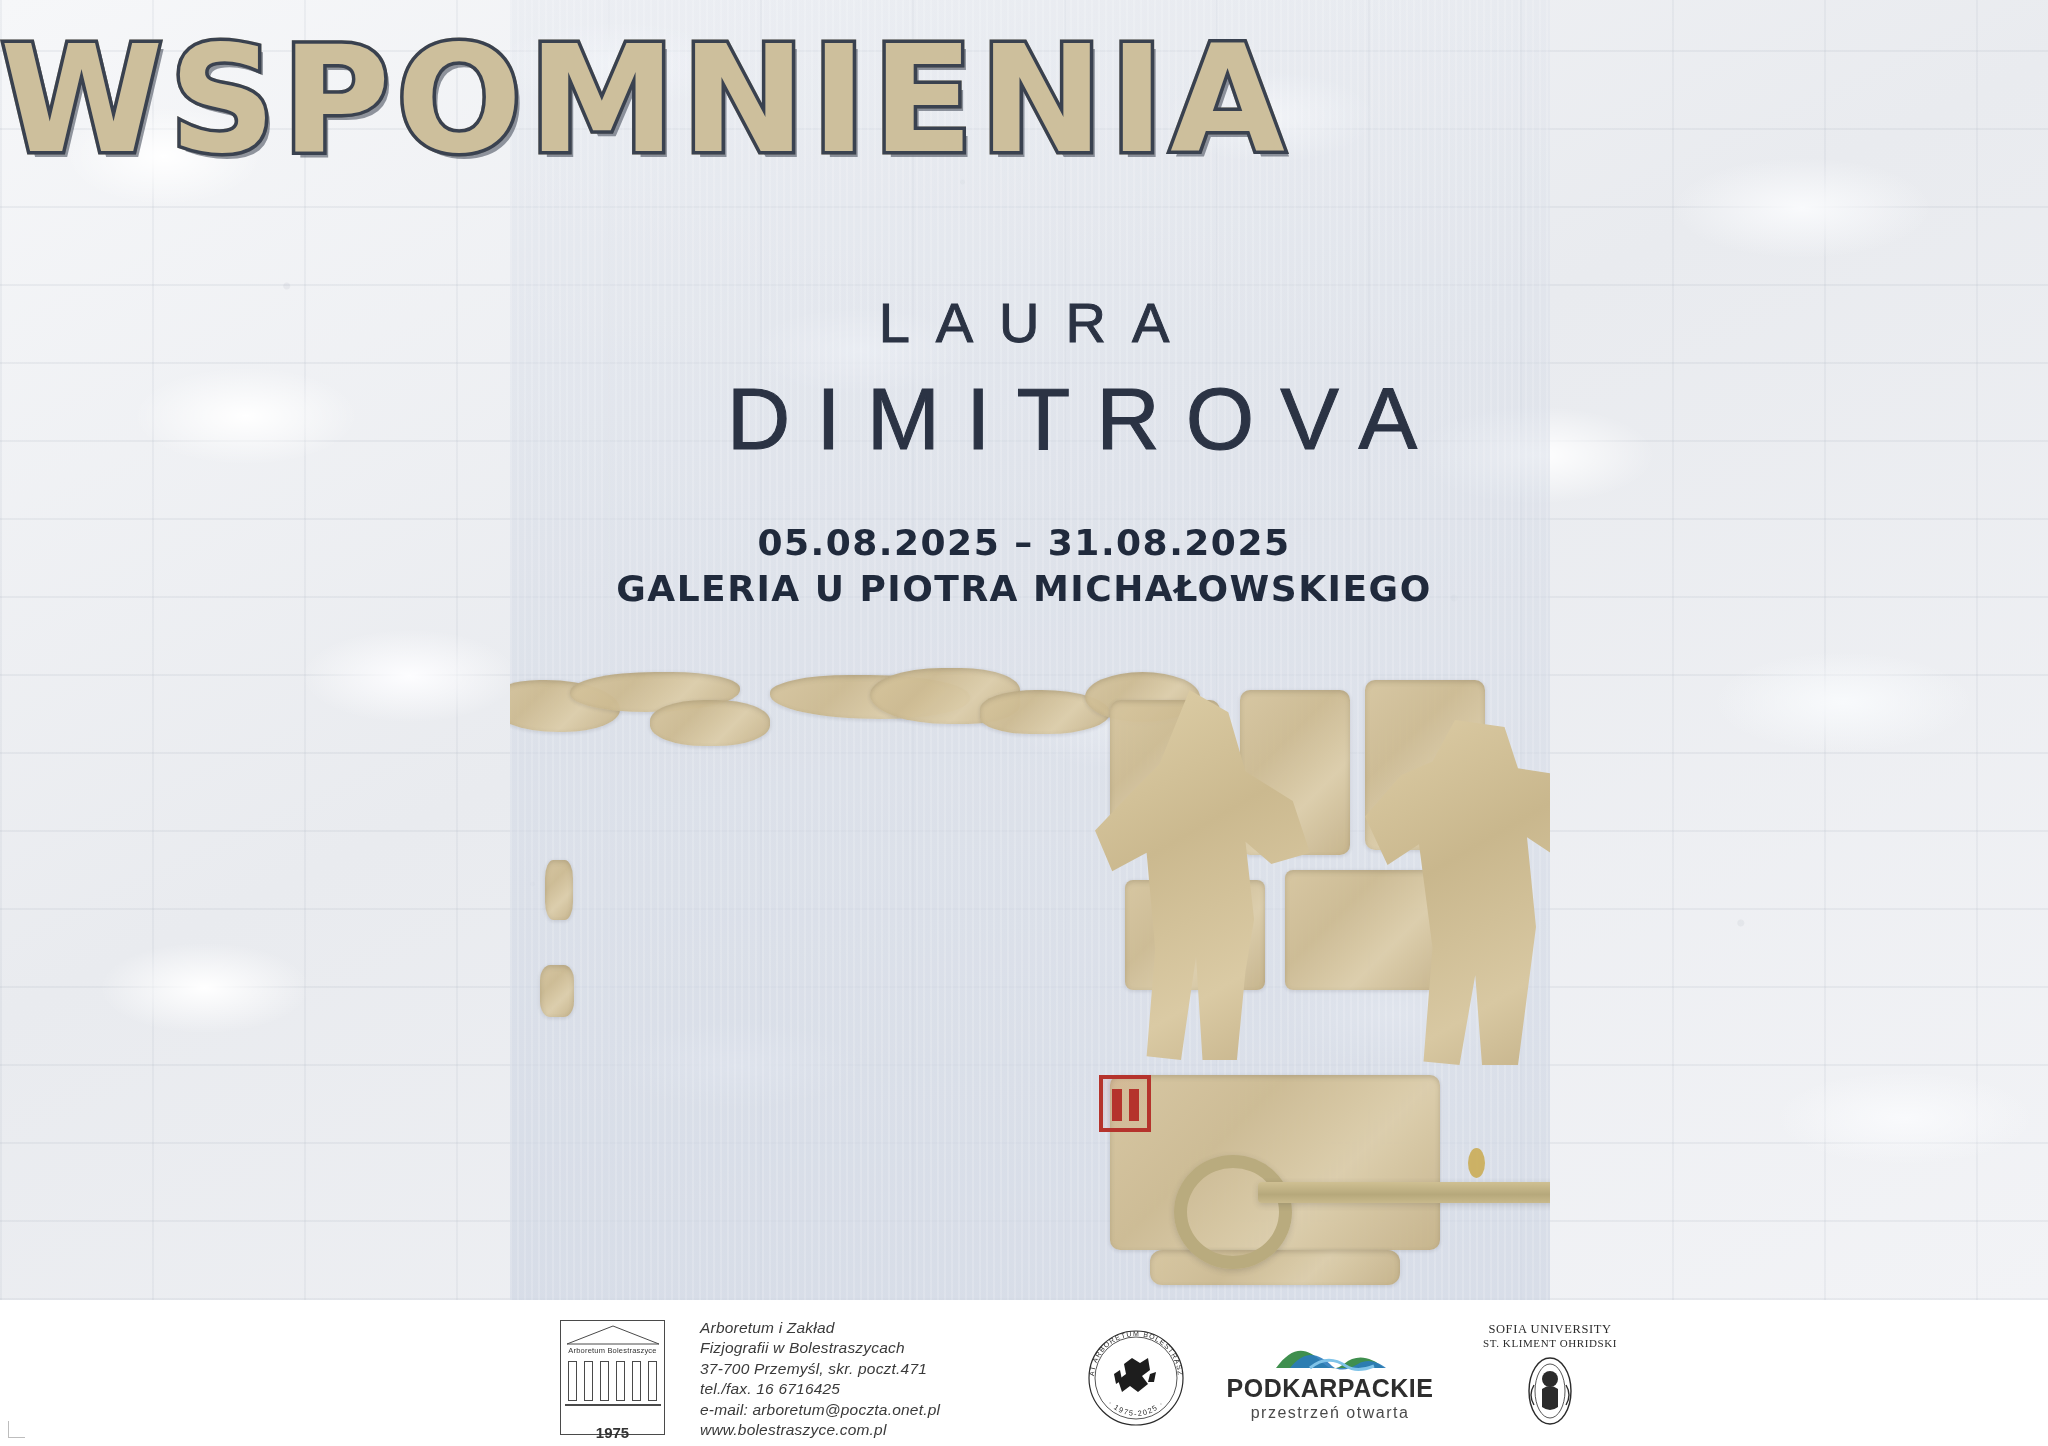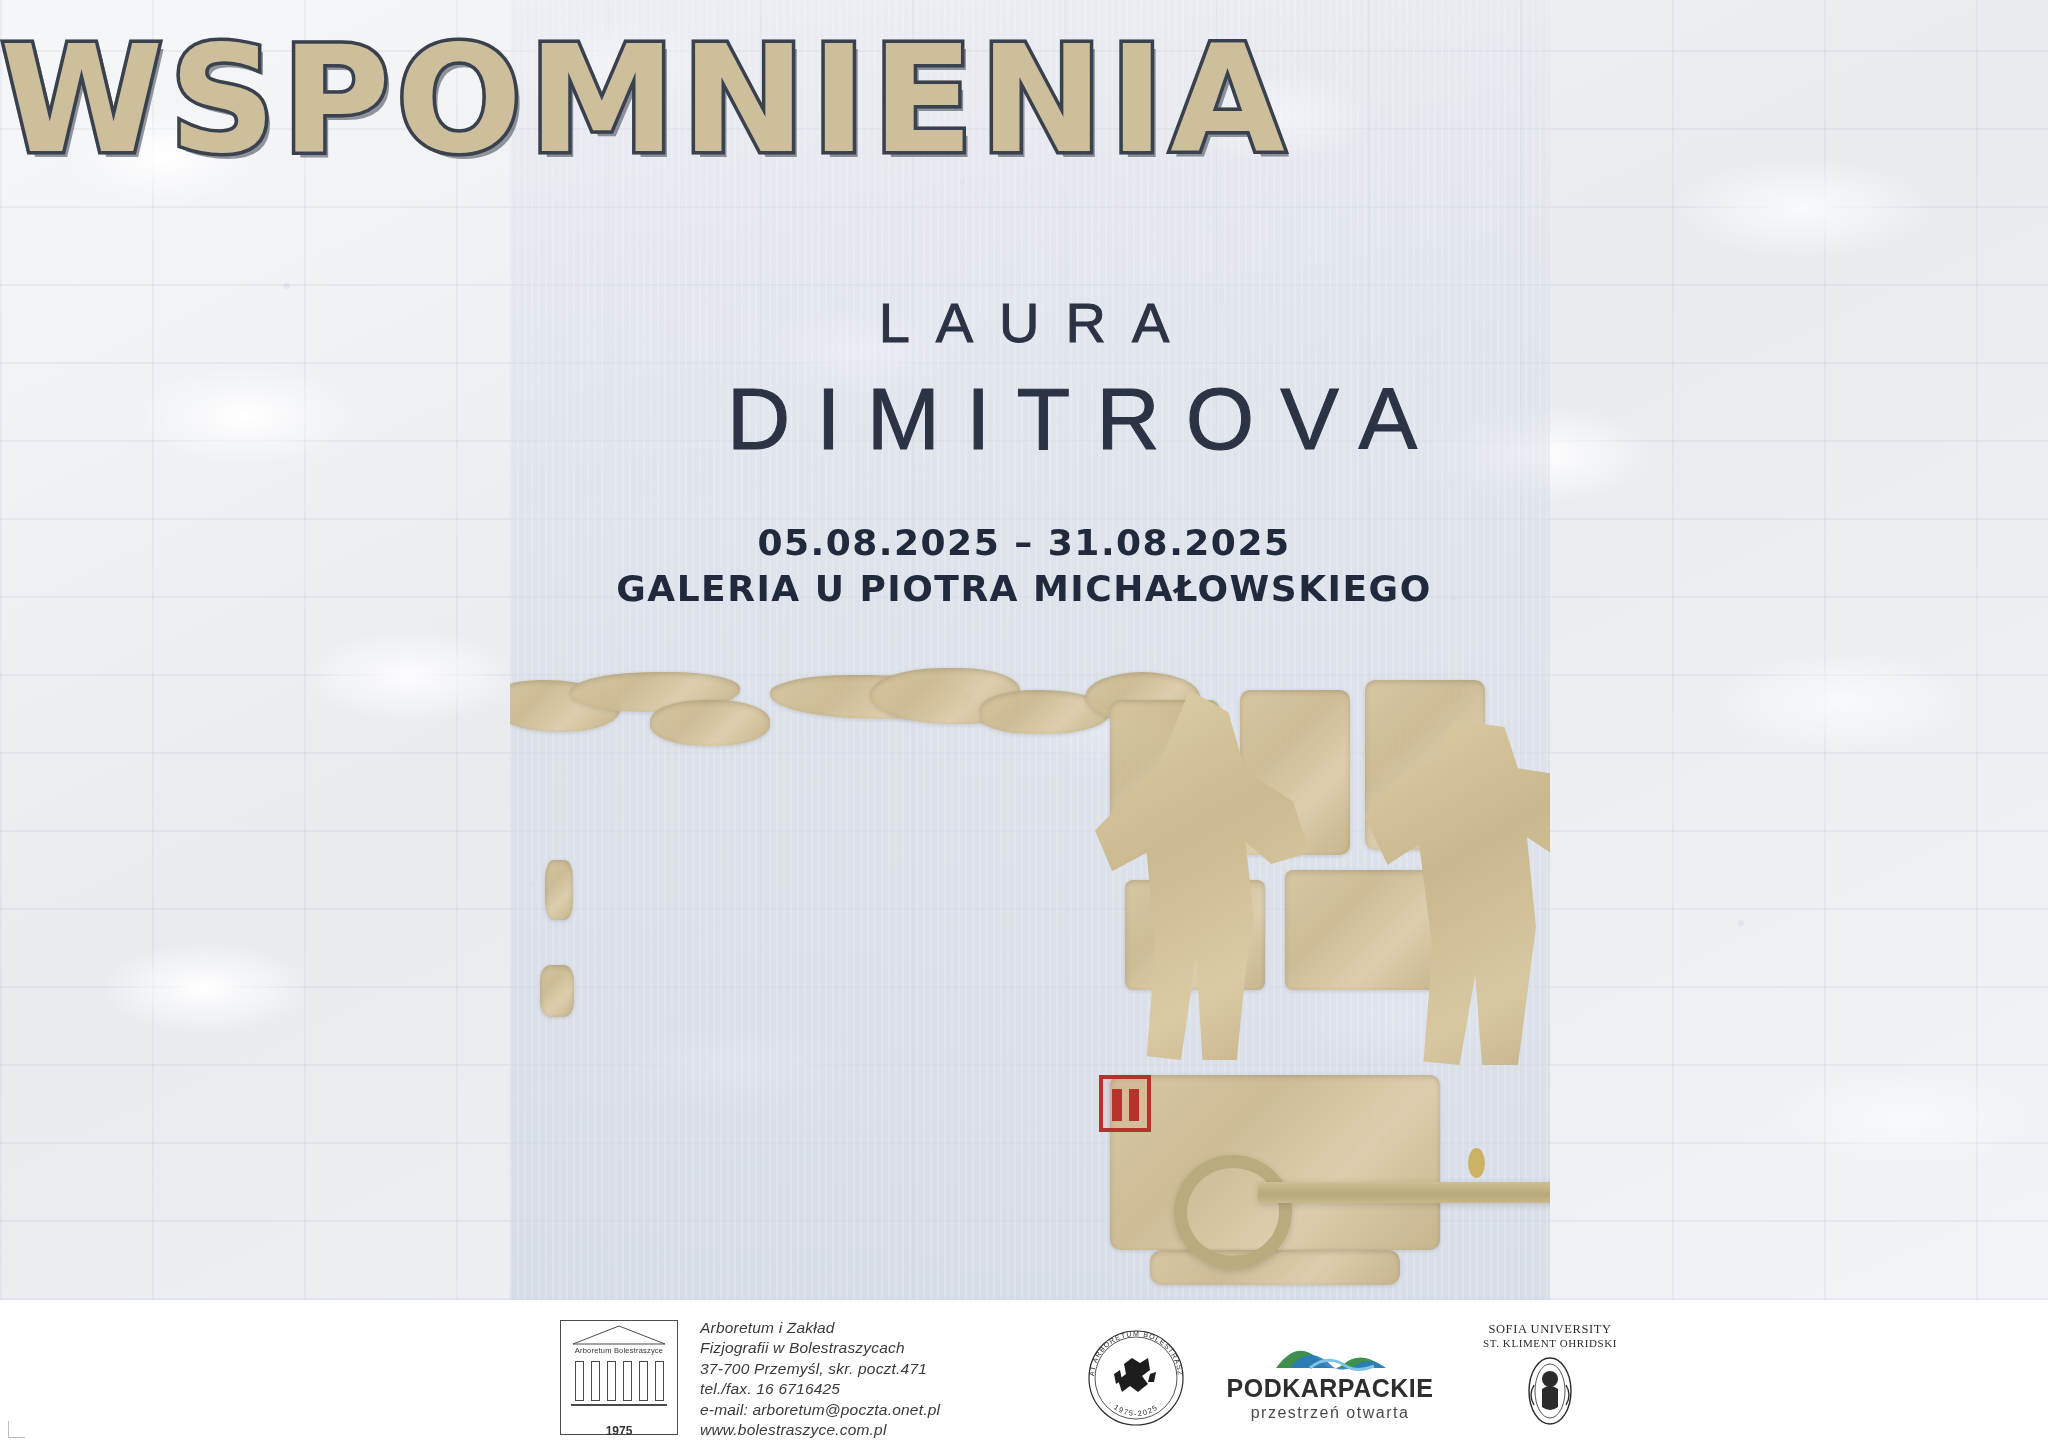--- a/index.html
+++ b/index.html
@@ -208,21 +208,21 @@
 
   .footer-inner {
     position: absolute;
     left: 560px; top: 10px;
     width: 1000px; height: 130px;
   }
 
   .logo-arboretum {
     position: absolute;
     left: 0; top: 10px;
-    width: 118px; height: 115px;
+    width: 105px; height: 115px;
     border: 1px solid #4a4a4a;
     box-sizing: border-box;
     display: flex;
     flex-direction: column;
     align-items: center;
     justify-content: flex-start;
     background: #fff;
   }
   .logo-arb-roof {
     width: 96px; height: 20px;
@@ -251,21 +251,21 @@
     background: #fff;
   }
   .logo-arb-base {
     width: 96px; height: 5px;
     border-top: 1px solid #4a4a4a;
     border-bottom: 1px solid #4a4a4a;
     margin-top: 3px;
   }
   .logo-arb-year {
     font-family: "Liberation Sans", sans-serif;
-    font-size: 12px;
+    font-size: 15px;
     font-weight: 700;
     color: #333;
     margin-top: 18px;
   }
 
   .addr {
     position: absolute;
     left: 140px; top: 8px;
     font-family: "Liberation Sans", sans-serif;
     font-size: 15.5px;

